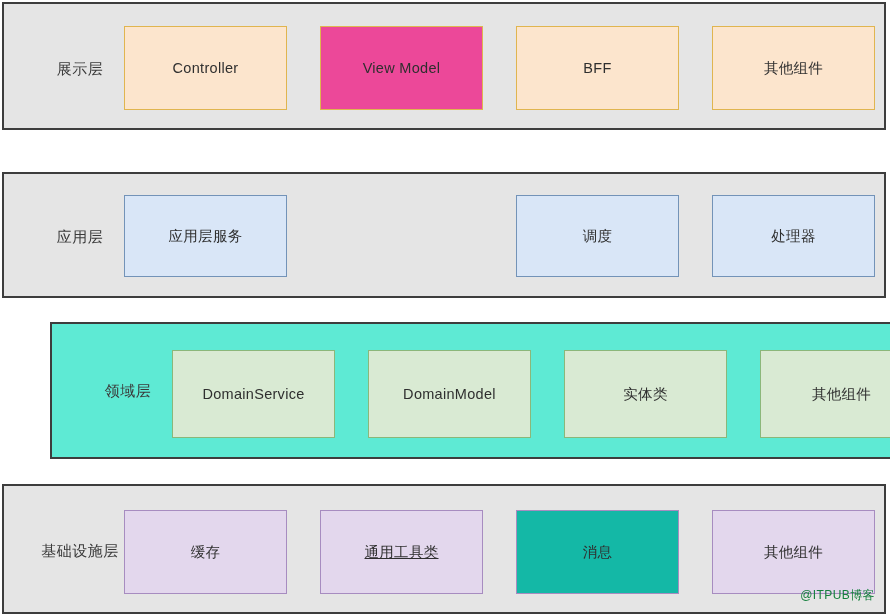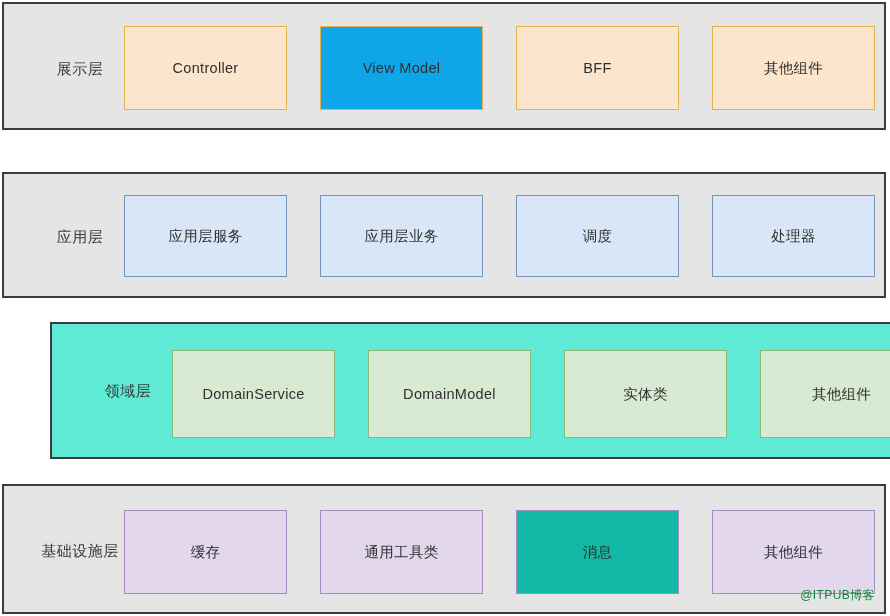--- a/index.html
+++ b/index.html
@@ -91,50 +91,49 @@
 </style>
 </head>
 <body>
 
 <div id="diagram">
 
   <div class="layer-band" id="band-presentation" style="background: rgb(229, 229, 229); border-color: rgb(61, 61, 61);">
     <div class="layer-title">展示层</div>
     <div class="component-row">
       <div class="component-box" style="left: 2px; width: 163px; top: 22px; height: 84px; background: rgb(252, 229, 205); border-color: rgb(224, 181, 79);">Controller</div>
-      <div class="component-box" style="left: 198px; width: 163px; top: 22px; height: 84px; background: #0ea5e9; border-color: rgb(224, 181, 79);">View Model</div>
+      <div class="component-box" style="left: 198px; width: 163px; top: 22px; height: 84px; background: #ec4899; border-color: rgb(224, 181, 79);">View Model</div>
       <div class="component-box" style="left: 394px; width: 163px; top: 22px; height: 84px; background: rgb(252, 229, 205); border-color: rgb(224, 181, 79);">BFF</div>
       <div class="component-box" style="left: 590px; width: 163px; top: 22px; height: 84px; background: rgb(252, 229, 205); border-color: rgb(224, 181, 79);">其他组件</div>
     </div>
   </div>
 
   <div class="layer-band" id="band-application" style="background: rgb(229, 229, 229); border-color: rgb(61, 61, 61);">
     <div class="layer-title">应用层</div>
     <div class="component-row">
       <div class="component-box" style="left: 2px; width: 163px; top: 21px; height: 82px; background: rgb(217, 230, 247); border-color: rgb(115, 147, 184);">应用层服务</div>
-      <div class="component-box" style="left: 198px; width: 163px; top: 21px; height: 82px; background: rgb(217, 230, 247); border-color: rgb(115, 147, 184);">应用层业务</div>
       <div class="component-box" style="left: 394px; width: 163px; top: 21px; height: 82px; background: rgb(217, 230, 247); border-color: rgb(115, 147, 184);">调度</div>
       <div class="component-box" style="left: 590px; width: 163px; top: 21px; height: 82px; background: rgb(217, 230, 247); border-color: rgb(115, 147, 184);">处理器</div>
     </div>
   </div>
 
   <div class="layer-band" id="band-domain" style="background: #5eead4; border-color: rgb(61, 61, 61); margin-left: 48px;">
     <div class="layer-title">领域层</div>
     <div class="component-row">
       <div class="component-box" style="left: 2px; width: 163px; top: 26px; height: 88px; background: rgb(217, 234, 211); border-color: rgb(139, 183, 122);">DomainService</div>
       <div class="component-box" style="left: 198px; width: 163px; top: 26px; height: 88px; background: rgb(217, 234, 211); border-color: rgb(139, 183, 122);">DomainModel</div>
       <div class="component-box" style="left: 394px; width: 163px; top: 26px; height: 88px; background: rgb(217, 234, 211); border-color: rgb(139, 183, 122); font-family: Liberation Mono, monospace;">实体类</div>
       <div class="component-box" style="left: 590px; width: 163px; top: 26px; height: 88px; background: rgb(217, 234, 211); border-color: rgb(139, 183, 122);">其他组件</div>
     </div>
   </div>
 
   <div class="layer-band" id="band-infrastructure" style="background: rgb(229, 229, 229); border-color: rgb(61, 61, 61);">
     <div class="layer-title">基础设施层</div>
     <div class="component-row">
       <div class="component-box" style="left: 2px; width: 163px; top: 24px; height: 84px; background: rgb(227, 215, 237); border-color: rgb(167, 140, 192);">缓存</div>
-      <div class="component-box" style="left: 198px; width: 163px; top: 24px; height: 84px; background: rgb(227, 215, 237); border-color: rgb(167, 140, 192);">通用工具类</div>
+      <div class="component-box" style="left: 198px; width: 163px; top: 24px; height: 84px; background: rgb(227, 215, 237); border-color: rgb(167, 140, 192); text-decoration: underline;">通用工具类</div>
       <div class="component-box" style="left: 394px; width: 163px; top: 24px; height: 84px; background: #14b8a6; border-color: rgb(167, 140, 192);">消息</div>
       <div class="component-box" style="left: 590px; width: 163px; top: 24px; height: 84px; background: rgb(227, 215, 237); border-color: rgb(167, 140, 192);">其他组件</div>
     </div>
     <div class="watermark">@ITPUB博客</div>
   </div>
 
 </div>
 
 </body></html>

